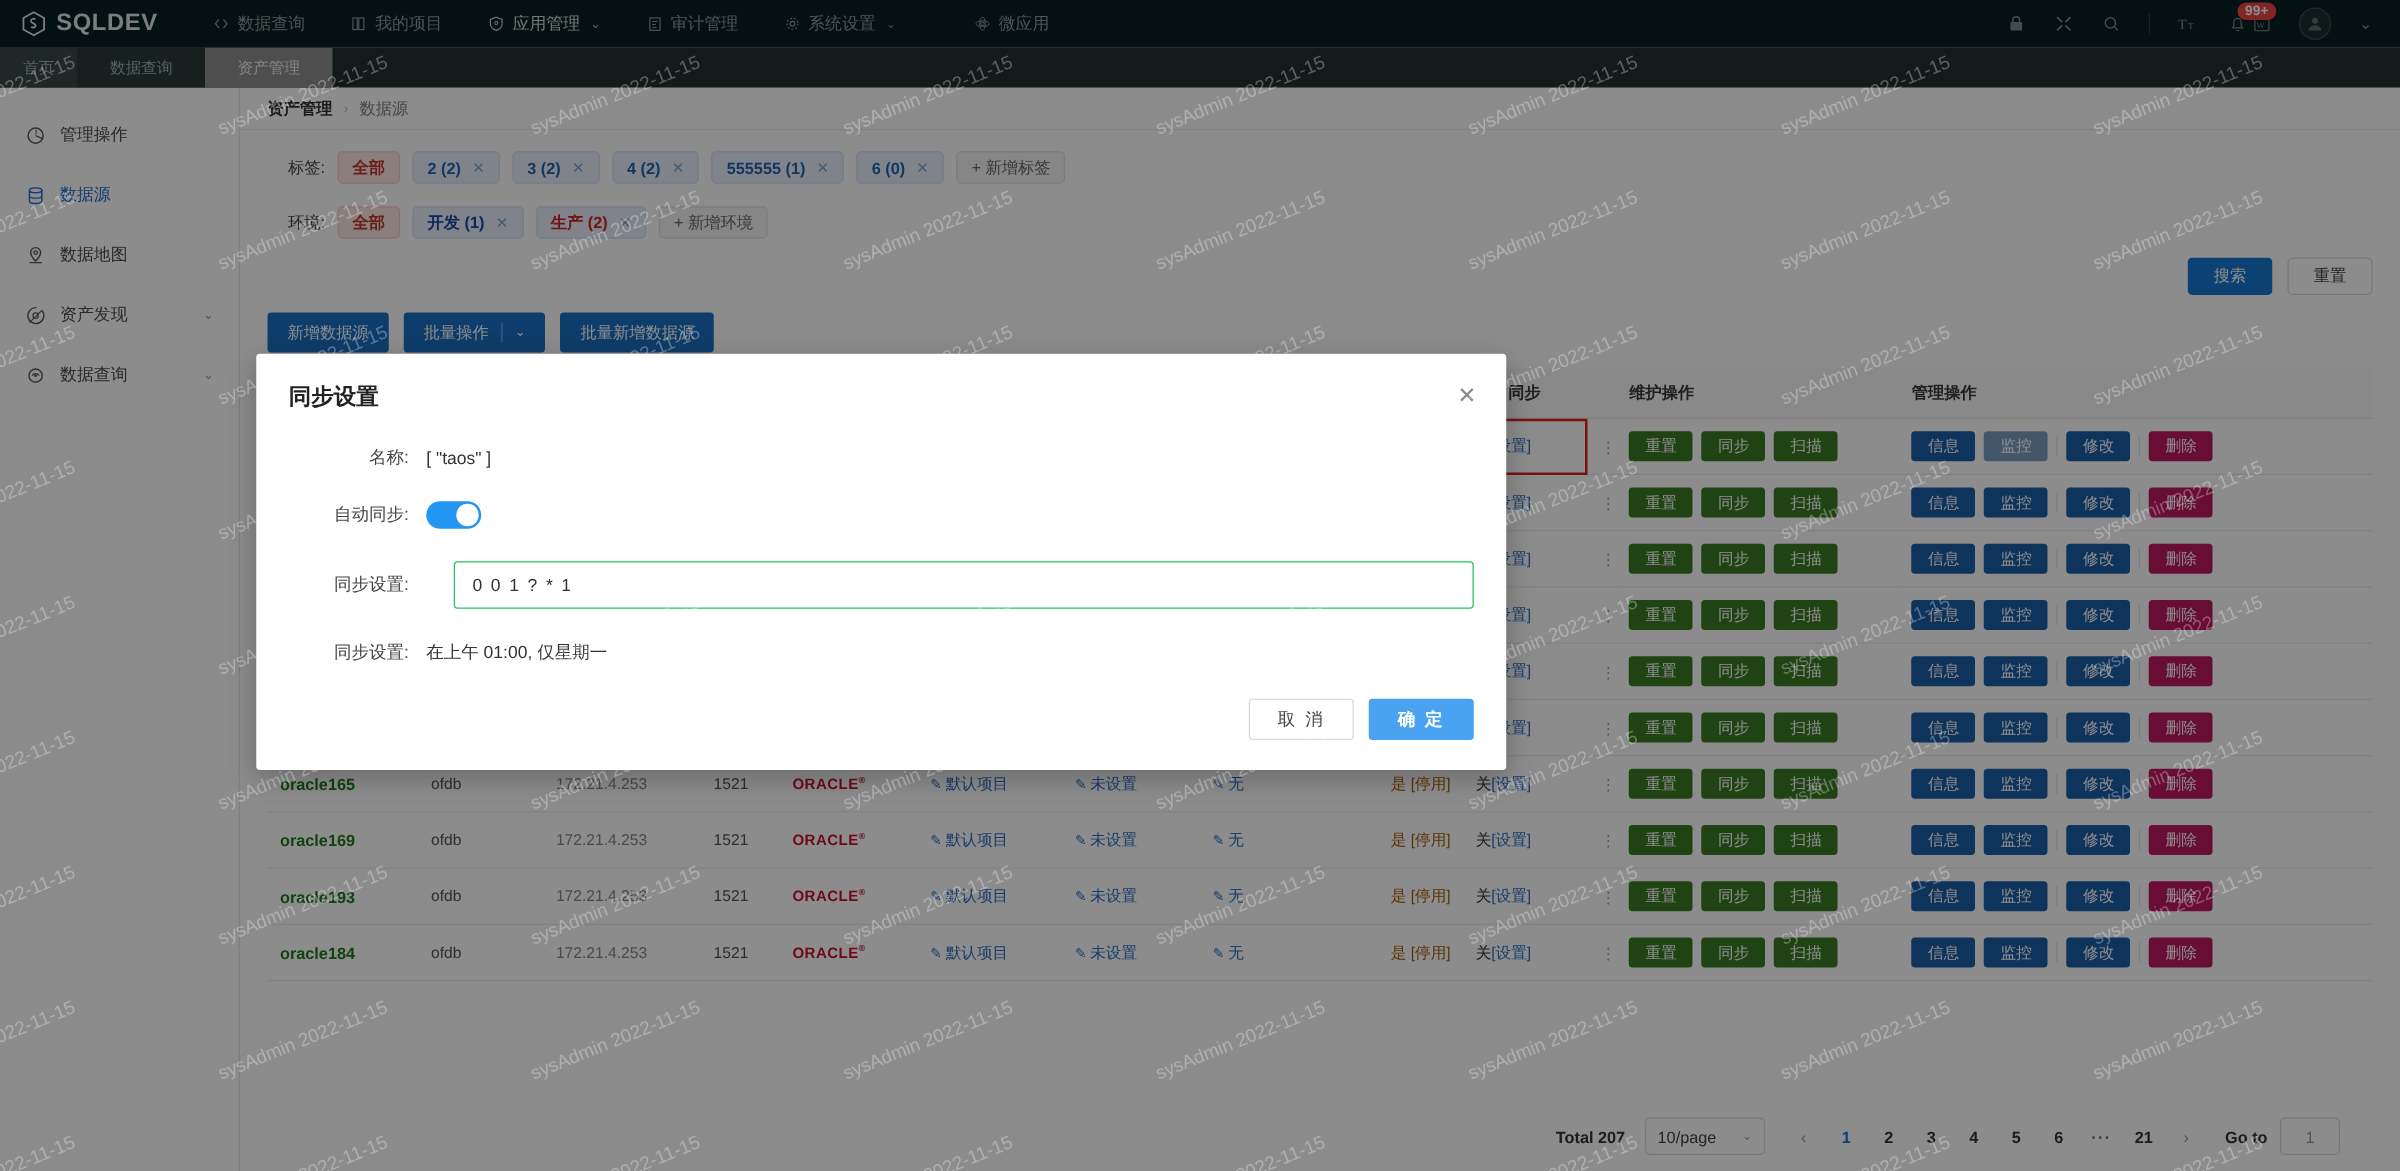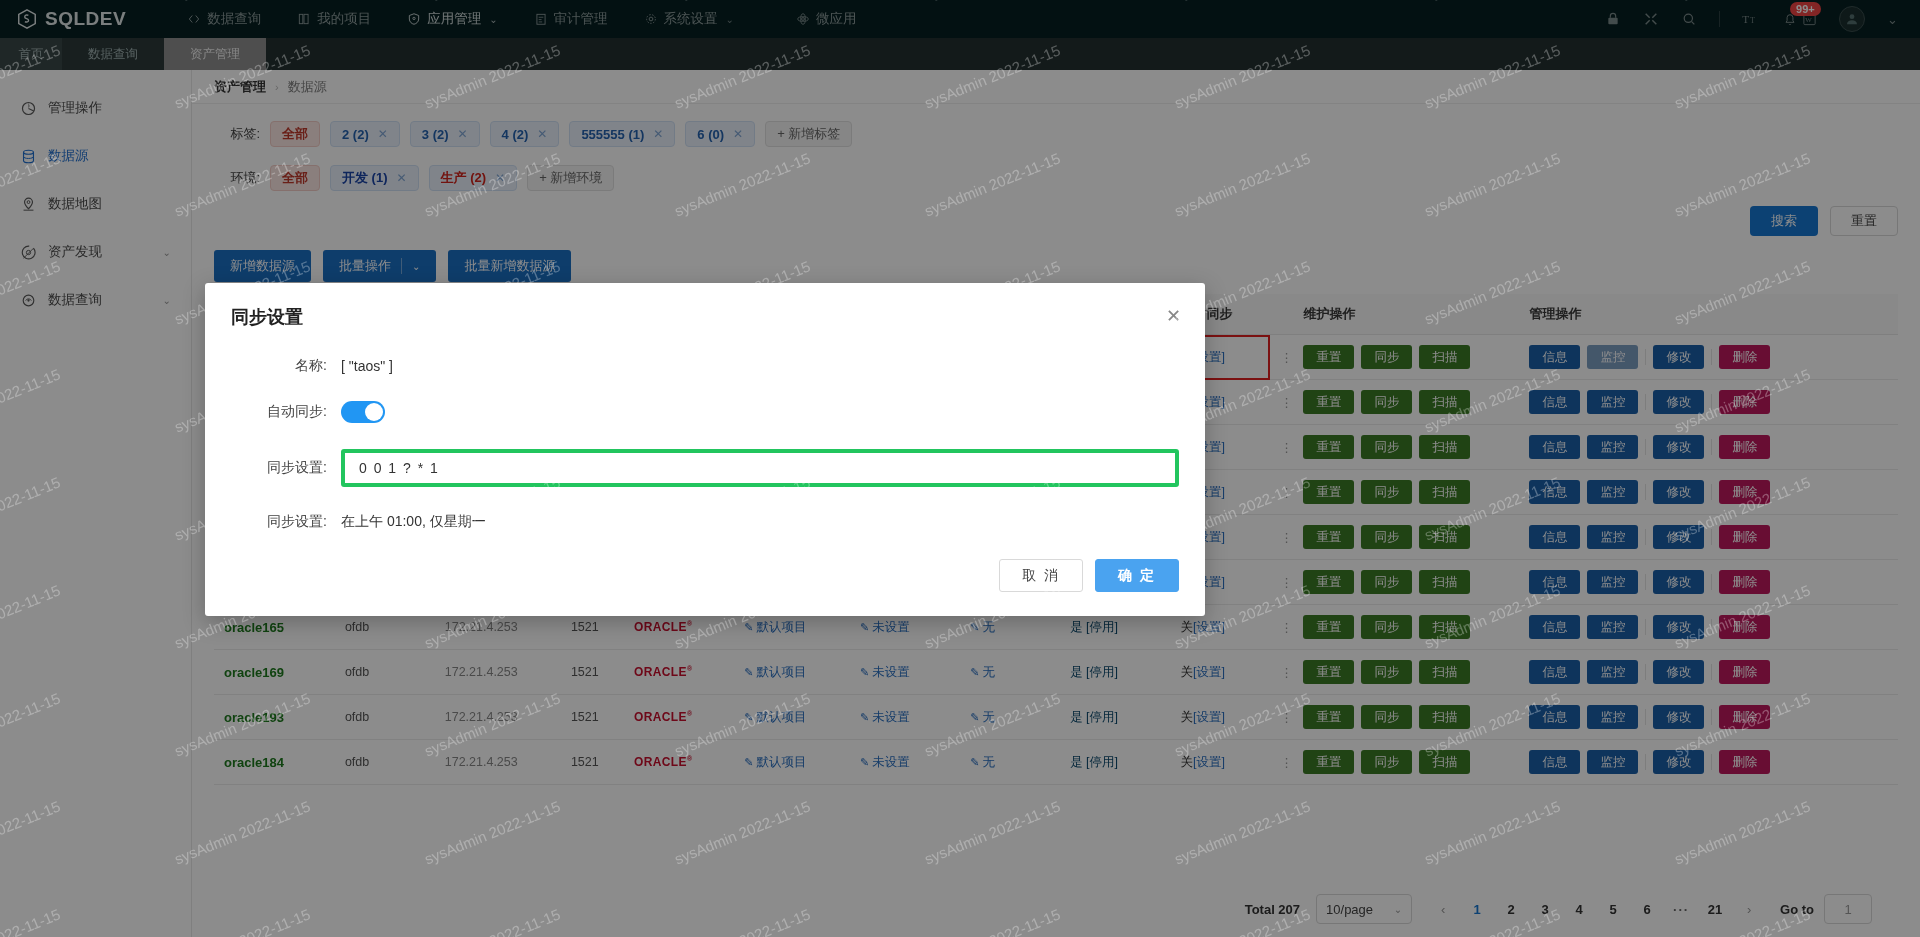--- a/index.html
+++ b/index.html
@@ -10,21 +10,21 @@
     color:#333;
     background:#f0f2f5;
     position:relative;
   }
 
   
   .topbar {
     height:38px; background:#061f21; display:flex; align-items:center;
     padding:0 16px; color:#9aa8a8; position:relative; z-index:60;
   }
-  .logo { display:flex; align-items:center; gap:7px; color:#dfe6e6; font-weight:bold; font-size:19px; letter-spacing:.5px; margin-right:45px;}
+  .logo { display:flex; align-items:center; gap:7px; color:#dfe6e6; font-weight:bold; font-size:19px; letter-spacing:.5px; margin-right:28px;}
   .logo svg { display:block; }
   .nav-items { display:flex; align-items:center; gap:4px; }
   .nav-item {
     display:flex; align-items:center; gap:6px; padding:0 16px; height:38px;
     font-size:13.5px; color:#8b9a9a; cursor:pointer;
   }
   .nav-item.active { color:#cfd9d9; }
   .nav-item .caret { font-size:10px; opacity:.8; margin-left:2px;}
   .nav-right { margin-left:auto; display:flex; align-items:center; gap:22px; padding-right:6px;}
   .nav-ic { color:#7b8a8a; cursor:pointer; display:flex; align-items:center; }
@@ -113,21 +113,21 @@
   tbody td {
     padding:10px; border-bottom:1px solid #ececec; font-size:12.5px; color:#555;
     white-space:nowrap; overflow:hidden; text-overflow:ellipsis;
   }
   td.name { color:#1e7a1e; font-weight:bold; font-size:13px;}
   td.ip { color:#888; }
   .oracle-logo { color:#c8102e; font-weight:bold; font-size:12px; letter-spacing:.4px; }
   .oracle-logo sup { font-size:7px; vertical-align:super;}
   .lnk { color:#2a6fc0; cursor:pointer; }
   .pen { color:#2a6fc0; font-size:11px; margin-right:3px;}
-  .statusyes { color:#0c4a6e; }
+  .statusyes { color:#a16207;text-align:right; }
   .off { color:#333; }
   .acts { display:flex; align-items:center; gap:7px; }
   .tbtn { height:24px; padding:0 13px; border-radius:3px; font-size:12.5px; color:#fff; display:flex; align-items:center; cursor:pointer;}
   .g { background:#3b7a25; }
   .b { background:#1a5fa8; }
   .b.mute { background:#7d9ec2; }
   .r { background:#be185d; }
   .sepline { width:1px; height:16px; background:#e3e3e3; }
   .hl-cell { outline:2px solid #e02020; outline-offset:-2px; }
 
@@ -160,23 +160,24 @@
   .modal-head { padding:22px 26px 4px 26px; position:relative; }
   .modal-title { font-size:18px; font-weight:bold; color:#222; }
   .modal-close { position:absolute; right:24px; top:24px; color:#888; font-size:18px; cursor:pointer; line-height:1;}
   .modal-body { padding:24px 26px 4px 26px; }
   .frow { display:flex; align-items:center; margin-bottom:26px; }
   .flabel { width:110px; text-align:right; padding-right:14px; font-size:14px; color:#444; }
   .fval { font-size:14px; color:#333; }
   .switch { width:44px; height:22px; border-radius:11px; background:#2196f3; position:relative; cursor:pointer;}
   .switch .knob { position:absolute; width:18px; height:18px; border-radius:50%; background:#fff; top:2px; right:2px;}
   .finput {
-    flex:1; height:38px; border:4px solid #22c55e; border-radius:3px;
+    flex:1; height:38px; border:1px solid #22c55e; border-radius:3px;
     padding:0 14px; font-size:14px; color:#333; font-family:inherit; background:#fff;
     letter-spacing:1.5px;
+    margin-left:22px;
   }
   .modal-foot { display:flex; justify-content:flex-end; gap:12px; padding:18px 26px 24px 26px; }
   .mbtn { height:33px; padding:0 22px; border-radius:3px; font-size:14px; cursor:pointer; display:flex; align-items:center; letter-spacing:2px;}
   .mbtn.cancel { background:#fff; border:1px solid #d9d9d9; color:#444; }
   .mbtn.ok { background:#4aa3f0; color:#fff; border:1px solid #4aa3f0; font-weight:bold;}
 
   
   .wm { position:absolute; inset:0; z-index:200; pointer-events:none; overflow:hidden; }
   .wm span {
     position:absolute; color:rgba(255,255,255,.30); font-size:15px;

